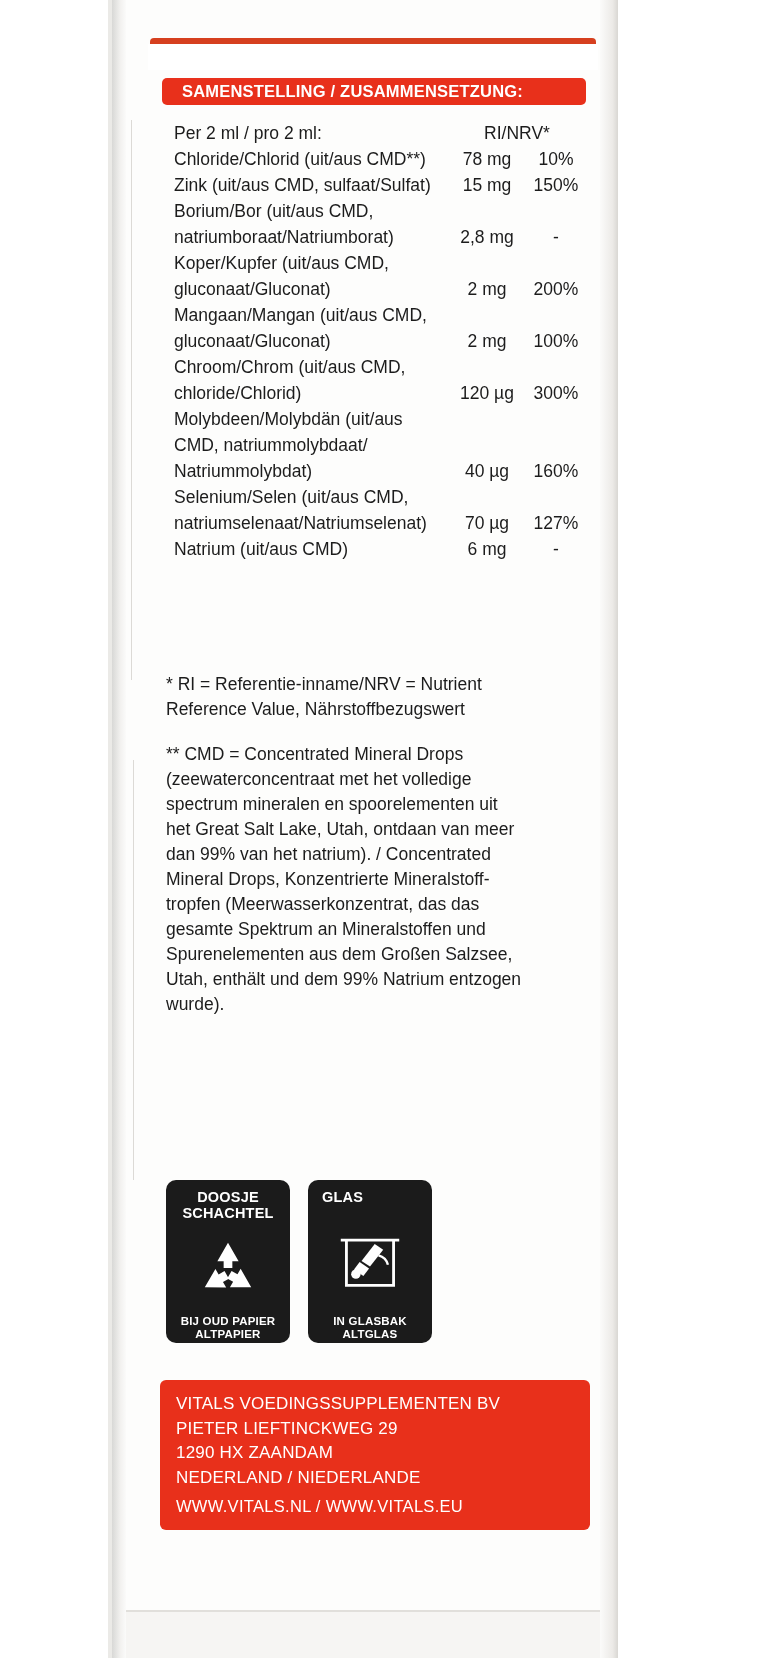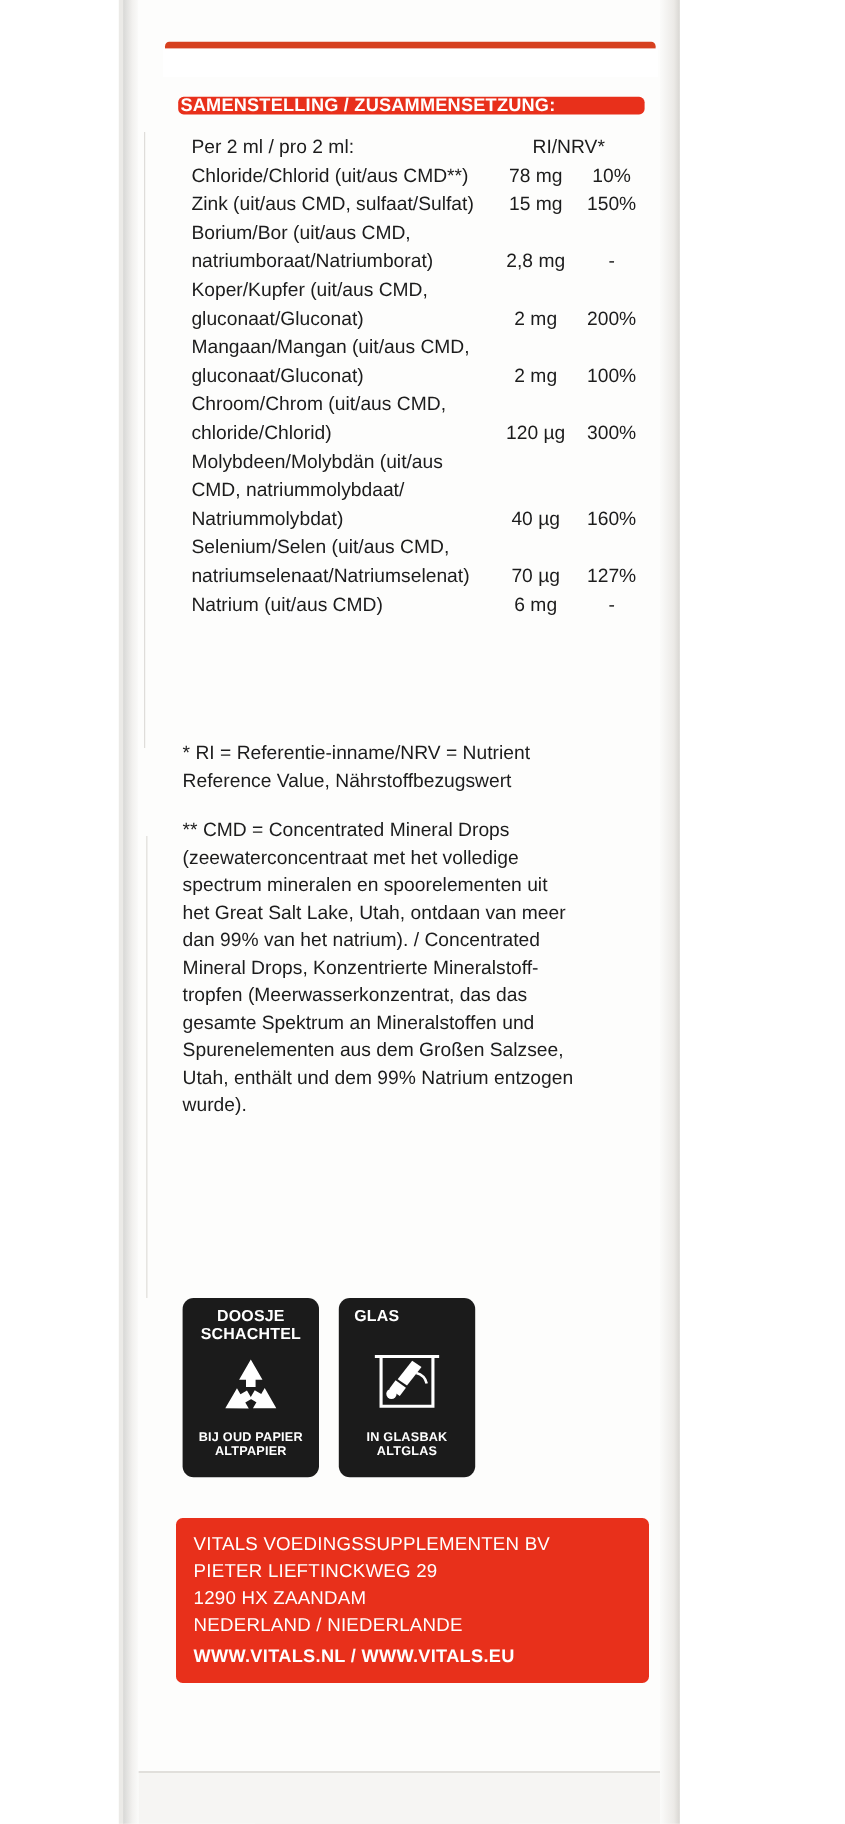--- a/index.html
+++ b/index.html
@@ -101,28 +101,28 @@
     top: 1610px;
     width: 474px;
     height: 2px;
     background: #e1dfdb;
   }
 
   
   .comp-header {
     position: absolute;
     left: 162px;
-    top: 88px;
+    top: 78px;
     width: 424px;
-    height: 16px;
+    height: 27px;
     background: #e8301b;
     border-radius: 5px;
     display: flex;
     align-items: center;
-    padding-left: 2px;
+    padding-left: 20px;
     box-sizing: border-box;
   }
   .comp-header span {
     color: #ffffff;
     font-size: 16.5px;
     font-weight: bold;
     letter-spacing: 0.2px;
   }
 
   
@@ -188,21 +188,21 @@
     display: flex;
     gap: 18px;
   }
   .eco-box {
     width: 124px;
     height: 163px;
     background: #1b1b1b;
     border-radius: 10px;
     color: #ffffff;
     box-sizing: border-box;
-    padding: 9px 6px 16px 6px;
+    padding: 9px 6px 2px 6px;
     display: flex;
     flex-direction: column;
     align-items: center;
     justify-content: space-between;
   }
   .eco-title {
     font-size: 14.5px;
     font-weight: bold;
     line-height: 16px;
     text-align: center;
@@ -238,21 +238,21 @@
     padding: 12px 0 10px 16px;
     color: #ffffff;
   }
   .address .ln {
     font-size: 17px;
     line-height: 24.5px;
     letter-spacing: 0.2px;
   }
   .address .web {
     font-size: 16.5px;
-    font-weight: bold;
+    font-weight: normal;
     line-height: 24px;
     margin-top: 4px;
     letter-spacing: 0.3px;
   }
   .address-bottom-white {
     position: absolute;
     left: 126px;
     top: 1536px;
     width: 474px;
     height: 74px;

